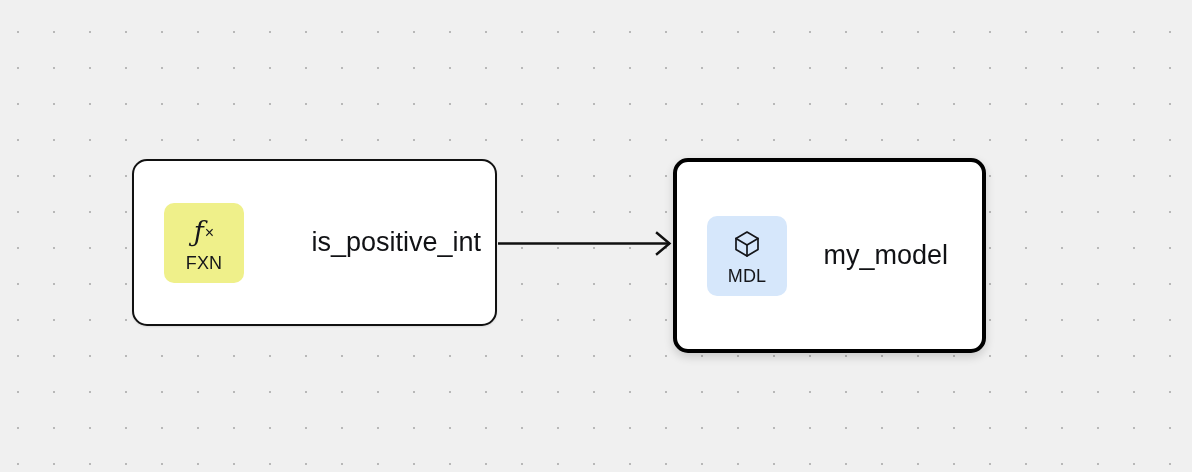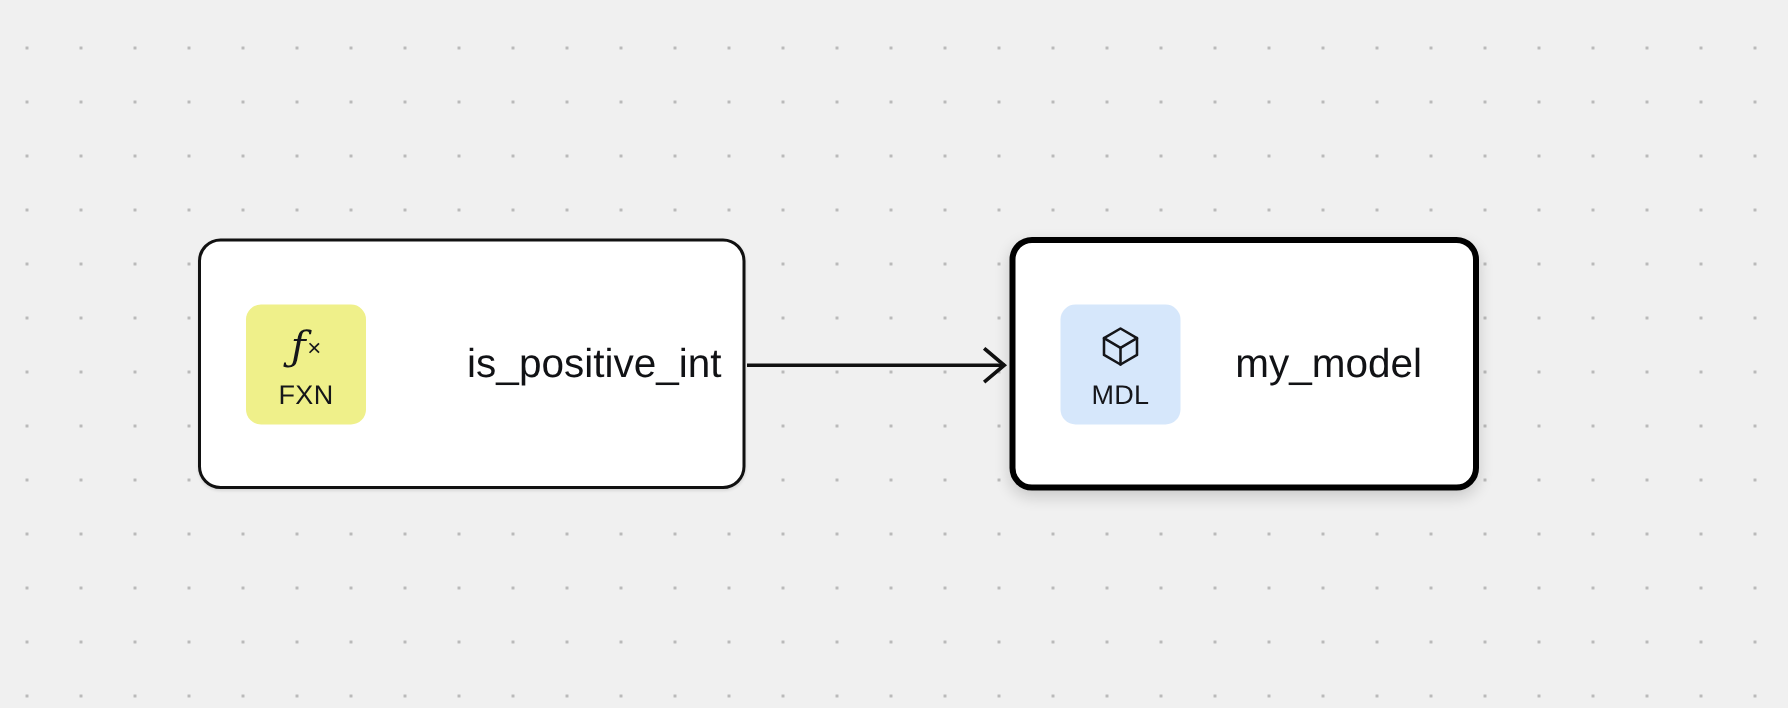--- a/index.html
+++ b/index.html
@@ -53,21 +53,21 @@
     width: 365px;
     height: 167px;
     border: 2px solid #111111;
     box-shadow: 0 1px 2px rgba(0,0,0,0.10);
   }
 
   .node-mdl {
     left: 673px;
     top: 158px;
     width: 313px;
-    height: 169px;
+    height: 195px;
     border: 4px solid #000000;
     box-shadow: 0 4px 10px rgba(0,0,0,0.16);
   }
 
   
   .badge {
     flex: 0 0 auto;
     width: 80px;
     height: 80px;
     border-radius: 10px;

